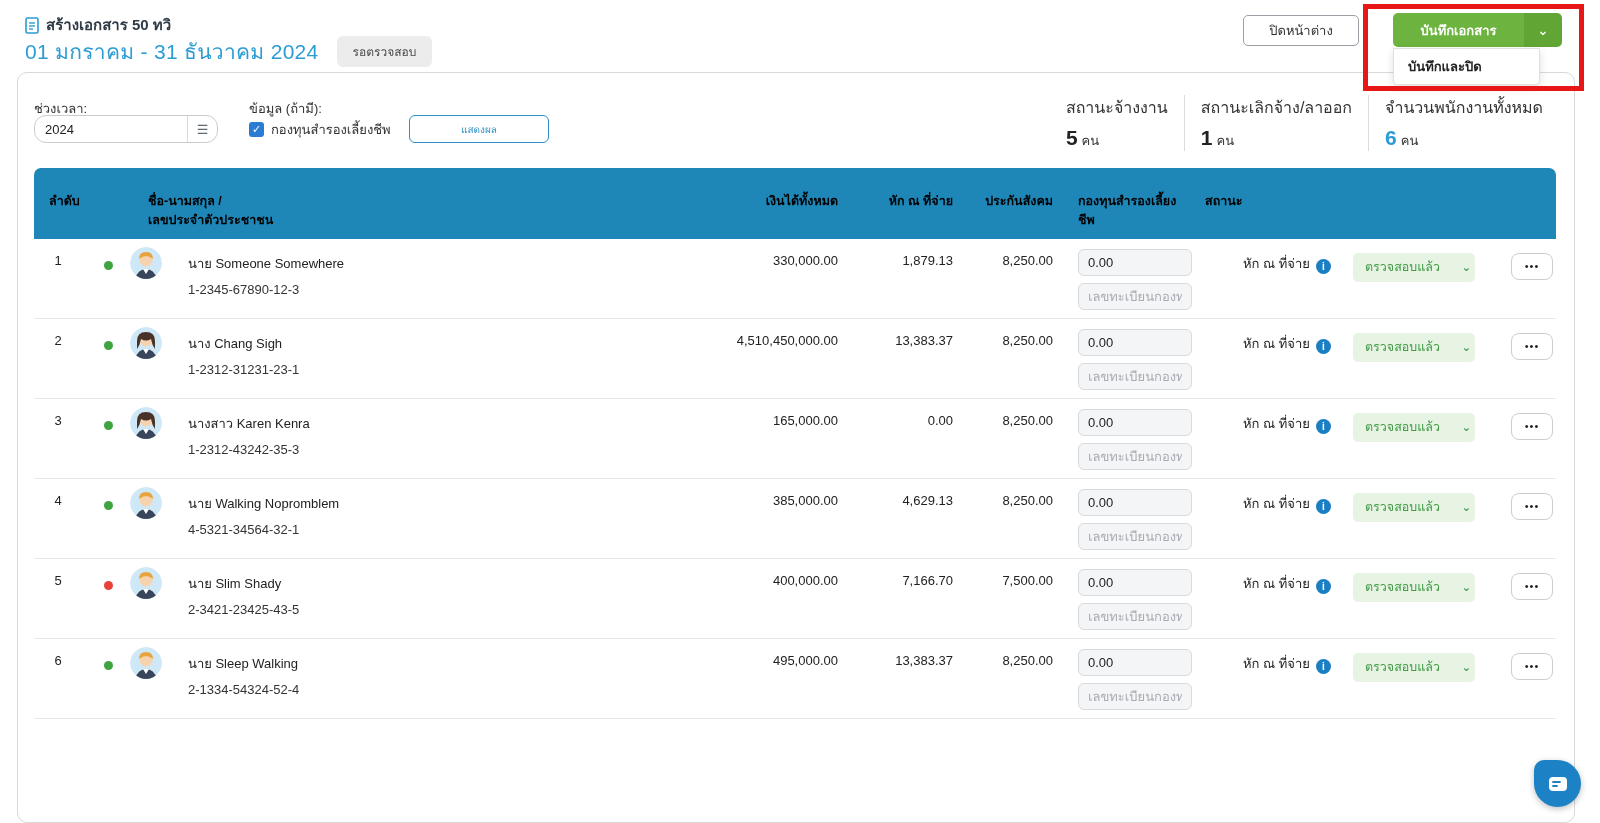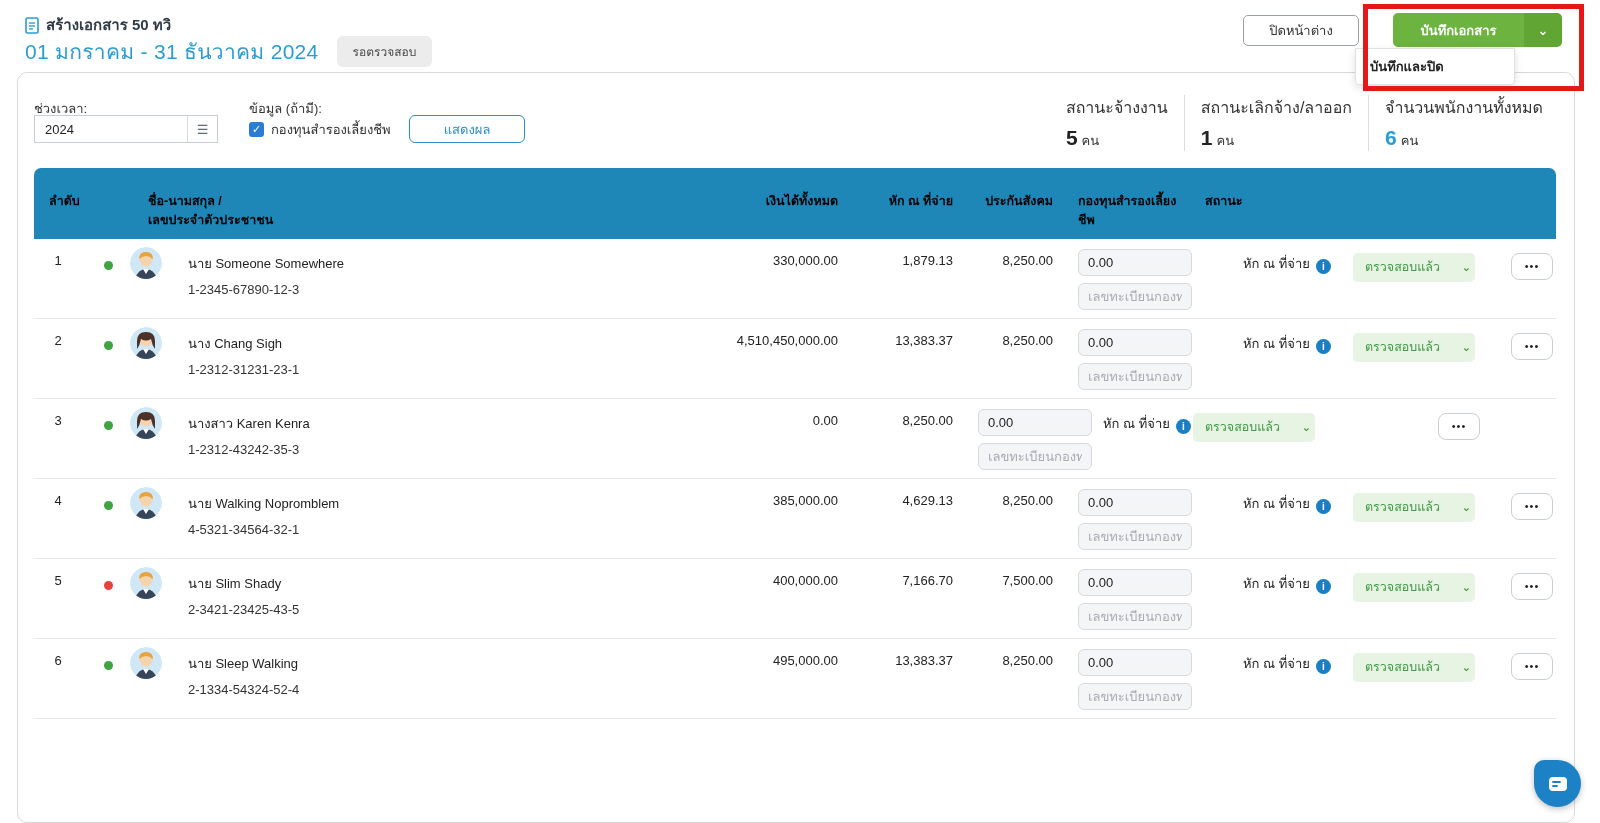--- a/index.html
+++ b/index.html
@@ -17,44 +17,44 @@
 
   .close-btn { position:absolute; left:1243px; top:15px; width:116px; height:31px; background:#fff;
     border:1px solid #9aa0a6; border-radius:5px; font-size:13px; color:#333; cursor:pointer;
     font-family:inherit; }
   .save-btn { position:absolute; left:1393px; top:13px; width:169px; height:34px; border:none;
     border-radius:5px; overflow:hidden; display:flex; cursor:pointer; padding:0; }
   .save-main { flex:1; background:#6db33f; color:#fff; font-size:13px; font-weight:bold;
     display:flex; align-items:center; justify-content:center; font-family:inherit; }
   .save-caret { width:38px; background:#61a634; color:#fff; display:flex; align-items:center;
     justify-content:center; font-size:13px; font-weight:bold; }
-  .save-menu { position:absolute; left:1355px; top:48px; width:160px; background:#fff;
+  .save-menu { position:absolute; left:1393px; top:48px; width:147px; background:#fff;
     border:1px solid #e0e0e0; border-radius:0 0 4px 4px; box-shadow:0 3px 8px rgba(0,0,0,.12); z-index:5; }
   .save-menu-item { padding:7px 14px; font-size:13px; font-weight:bold; color:#222; cursor:pointer; }
 
   .red-annotation { position:absolute; left:1363px; top:4px; width:221px; height:87px;
     border:5px solid #e81717; z-index:9; pointer-events:none; }
 
   
   .card { position:absolute; left:17px; top:72px; width:1558px; height:751px;
     border:1px solid #d9d9d9; border-radius:10px; background:#fff; }
 
   .flabel { position:absolute; font-size:13px; color:#333; }
   .period-input { position:absolute; left:16px; top:42px; width:184px; height:28px;
-    border:1px solid #c8cdd2; border-radius:0; display:flex; align-items:center; background:#fff; }
+    border:1px solid #c8cdd2; border-radius:12px; display:flex; align-items:center; background:#fff; }
   .period-input input { flex:1; border:none; outline:none; font-size:13px; padding:0 10px;
     font-family:inherit; color:#222; background:transparent; min-width:0; }
   .period-menu-btn { width:30px; height:100%; border-left:1px solid #d5dadf; display:flex;
     align-items:center; justify-content:center; color:#5f6b76; font-size:13px; cursor:pointer; }
   .chk-row { position:absolute; left:231px; top:46px; display:flex; align-items:center; gap:7px; cursor:pointer; }
   .chk-box { width:15px; height:15px; background:#2b7cd3; border-radius:3px; color:#fff; font-size:11px;
     line-height:15px; text-align:center; font-weight:bold; }
   .chk-label { font-size:13px; color:#333; }
-  .show-btn { position:absolute; left:391px; top:42px; width:116px; height:28px; background:#fff;
-    border:1px solid #2d8fc5; border-radius:6px; color:#2d8fc5; font-size:13px; cursor:pointer;
+  .show-btn { position:absolute; left:391px; top:42px; width:140px; height:28px; background:#fff;
+    border:1px solid #2d8fc5; border-radius:6px; color:#2d8fc5; font-size:10px; cursor:pointer;
     font-family:inherit;text-align:center; }
 
   .stats { position:absolute; right:15px; top:22px; display:flex; }
   .stat { padding:0 16px; }
   .stat + .stat { border-left:1px solid #dcdcdc; }
   .stat-label { font-size:16px; color:#333; margin-bottom:6px; }
   .stat-value { font-size:21px; font-weight:bold; color:#222; }
   .stat-value.blue { color:#2b9cd4; }
   .stat-unit { font-size:13px; font-weight:normal; color:#333; margin-left:4px; }
 
@@ -265,20 +265,21 @@
                   <circle cx="16" cy="13" r="6.5" fill="#f6d3ae"></circle>
                   <path d="M7 14 Q7 5 16 5 Q25 5 25 14 L25 22 Q22 18 21 12 Q16 15 11 12 Q10 18 7 22 Z" fill="#4a3228"></path>
                   <path d="M5 32 Q8 22 16 22 Q24 22 27 32 Z" fill="#37465a"></path>
                   <path d="M13 22 L16 27 L19 22 Z" fill="#fff"></path>
                 </svg></div>
             </div>
     <div class="c-name">
       <div class="nm">นางสาว Karen Kenra</div>
       <div class="nid">1-2312-43242-35-3</div>
     </div>
+    <div class="c-num">165,000.00</div>
     <div class="c-num">0.00</div>
     <div class="c-num">8,250.00</div>
     <div class="c-fund">
       <input class="fund-val" value="0.00" style="">
       <input class="fund-reg" placeholder="เลขทะเบียนกองทุน" style="">
     </div>
     <div class="c-type">
       <span>หัก ณ ที่จ่าย</span><span class="info-icon">i</span>
     </div>
     <div>

